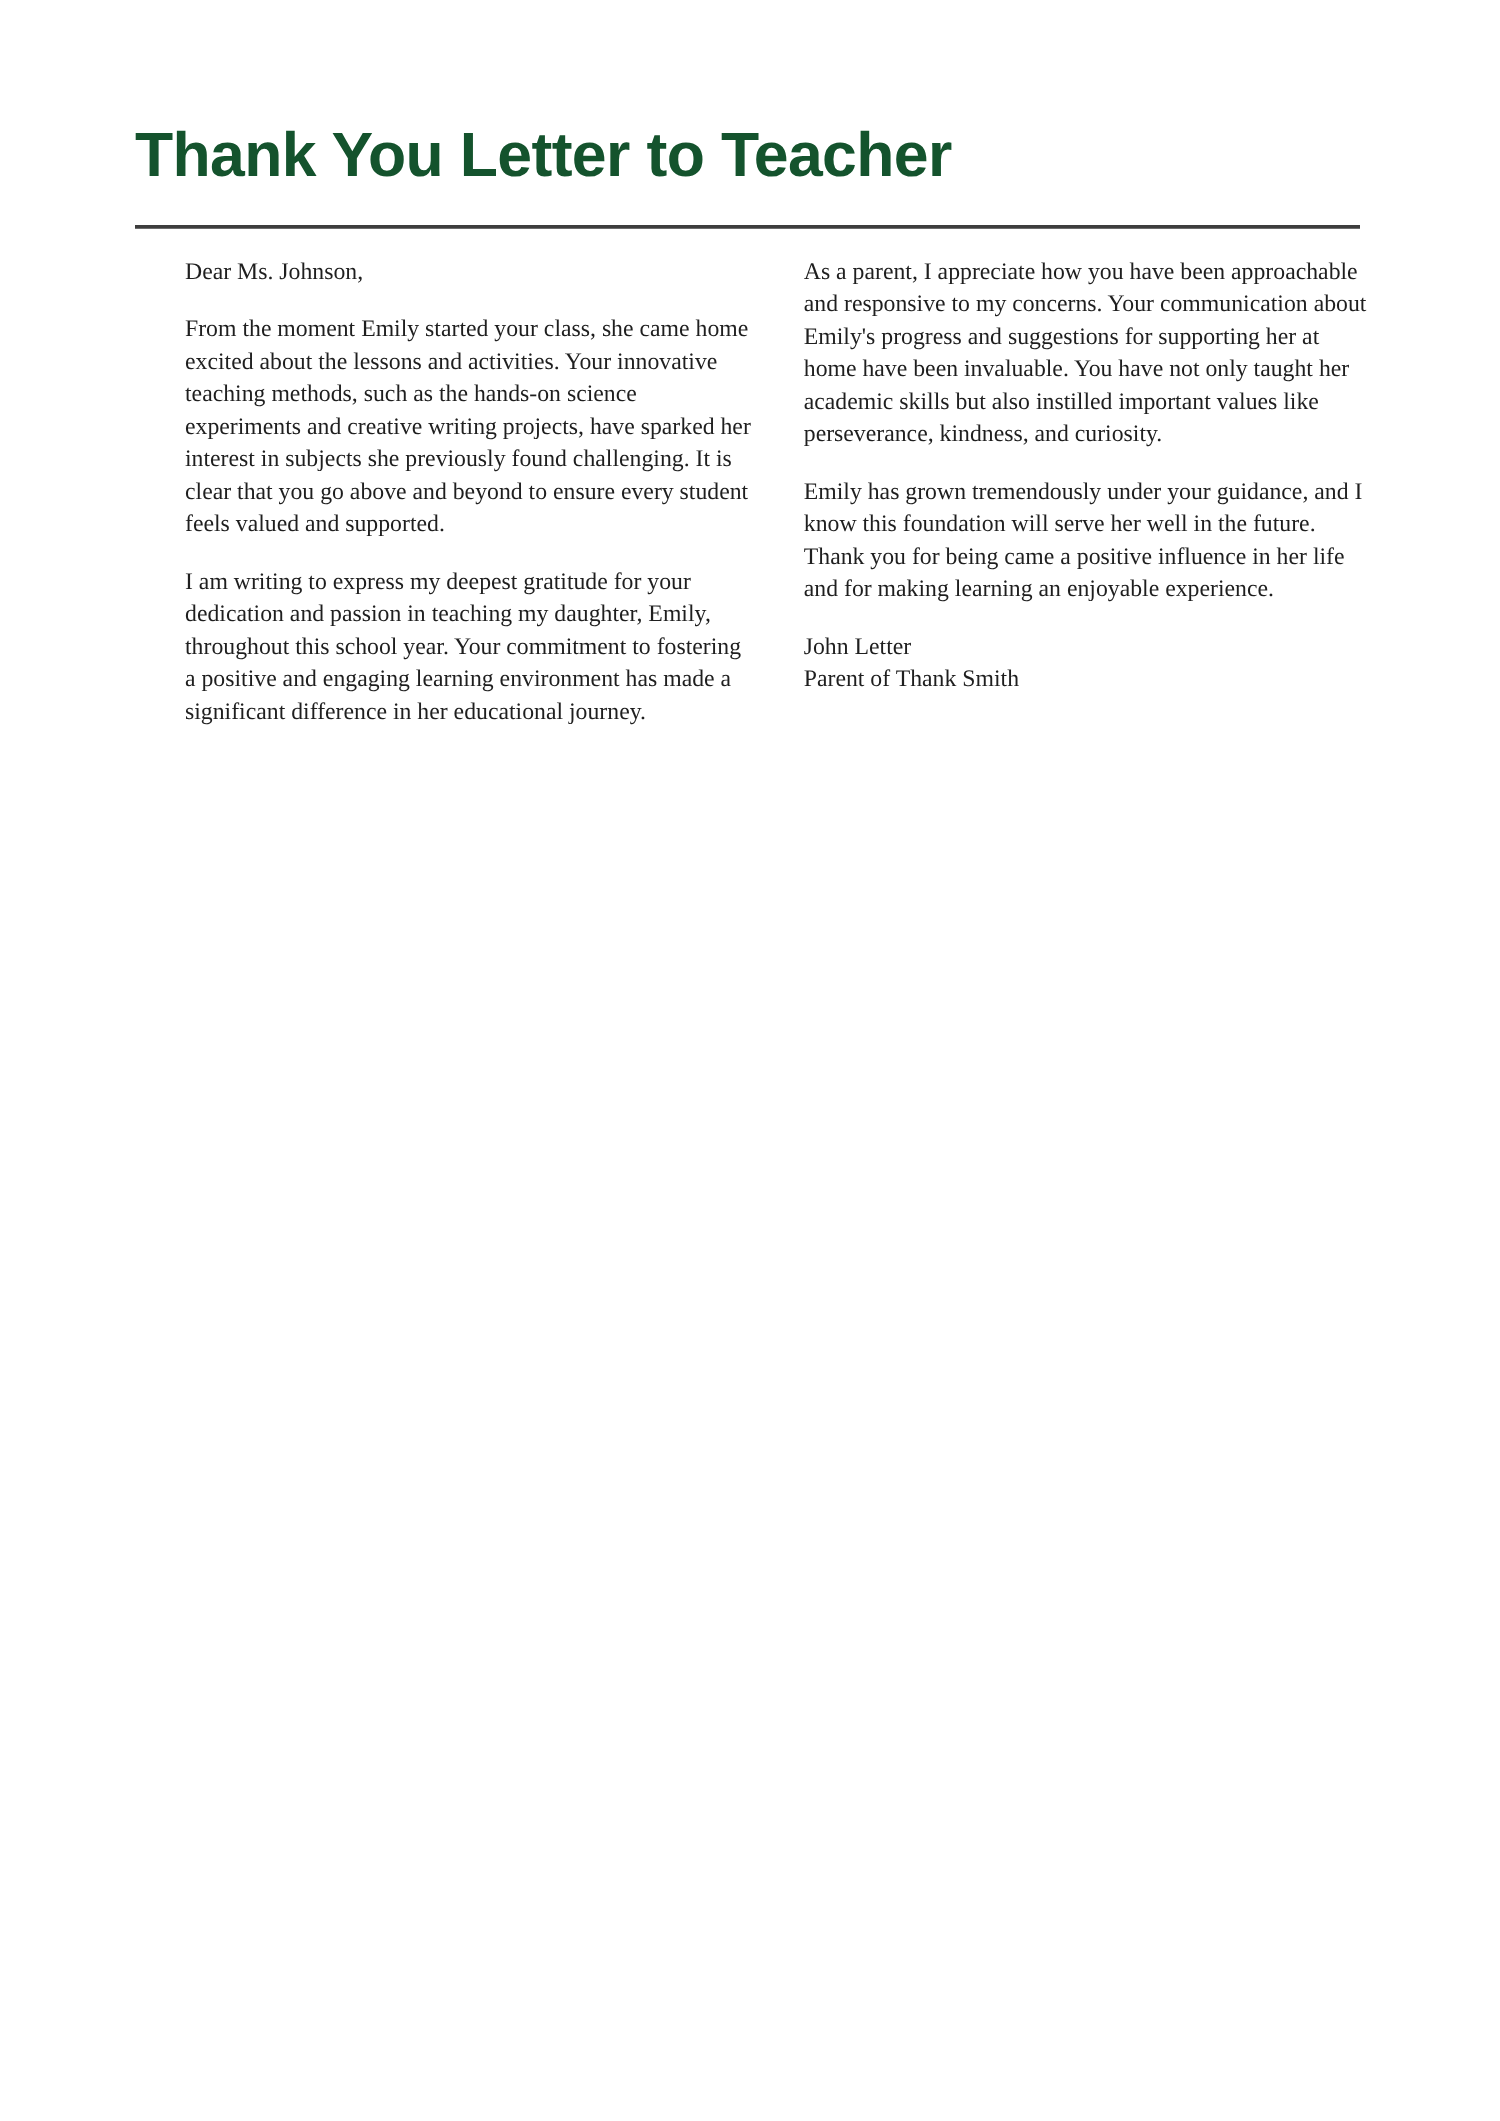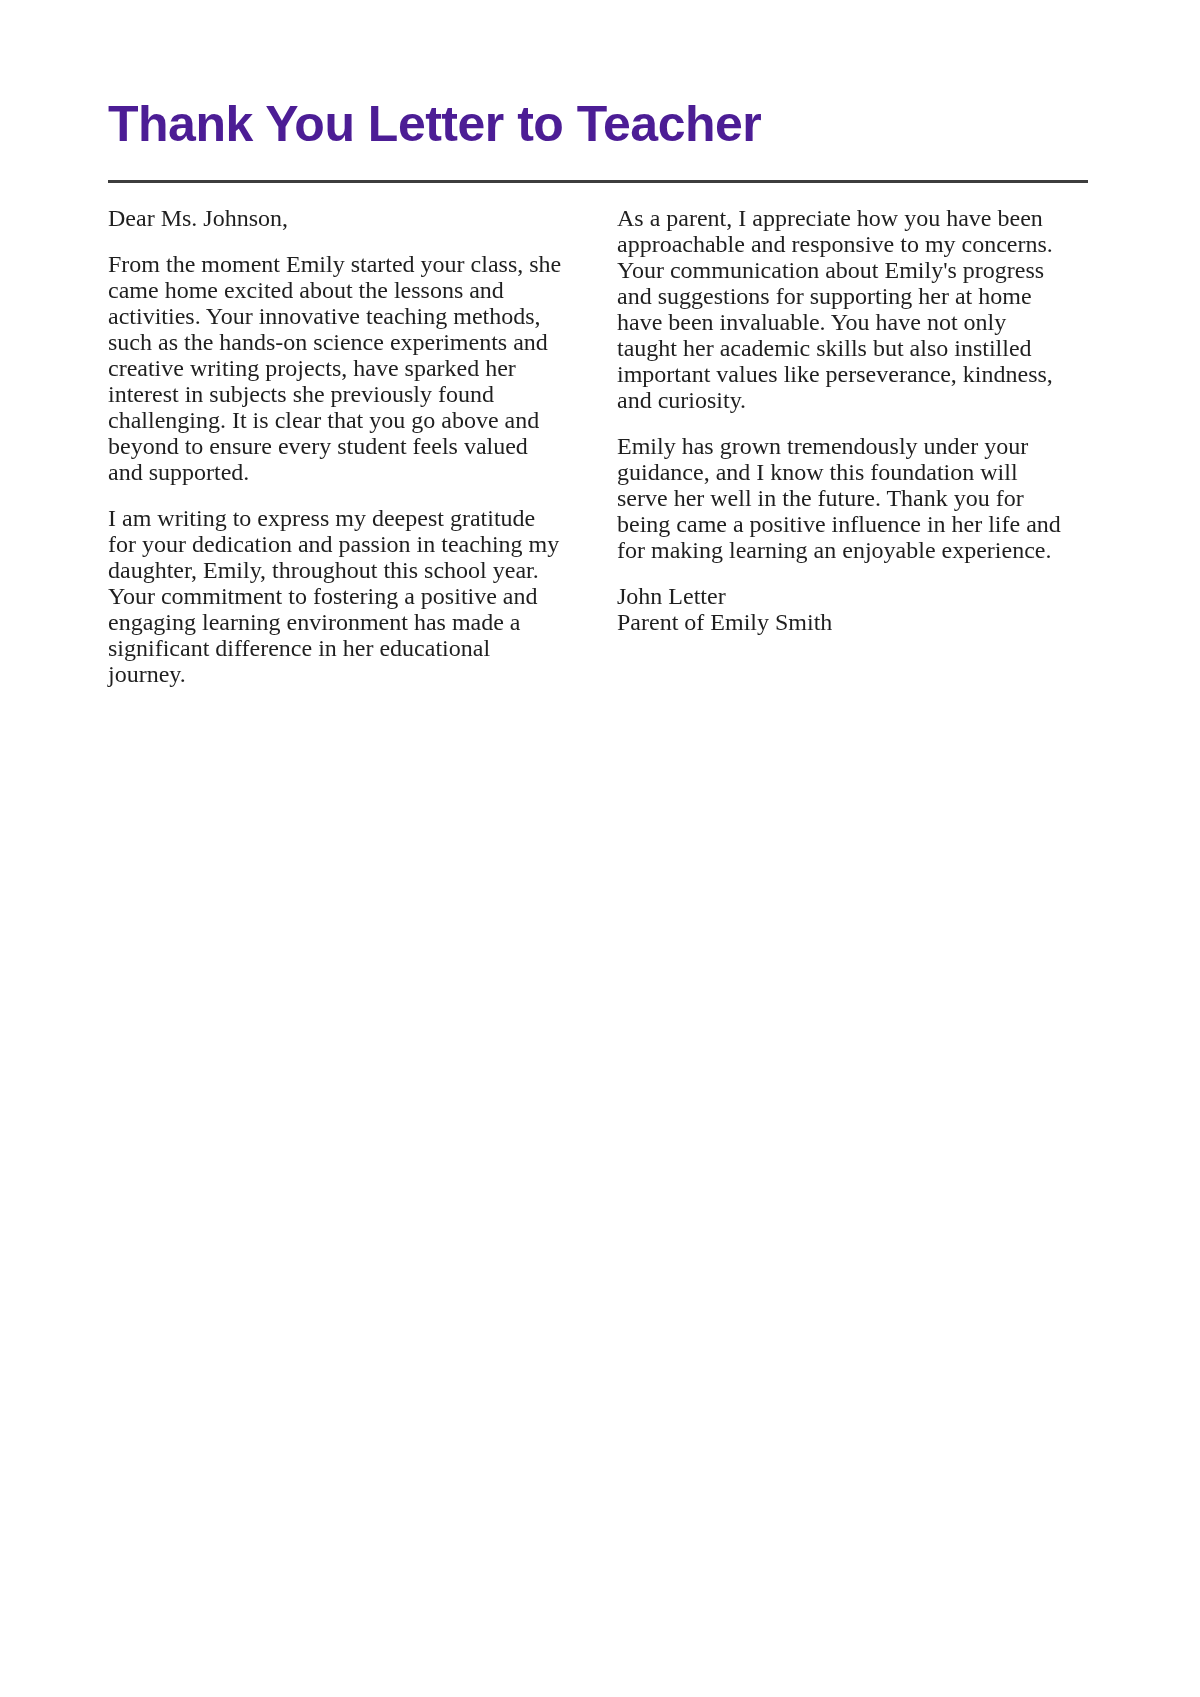--- a/index.html
+++ b/index.html
@@ -30,56 +30,57 @@
     letter-spacing: -0.5px;
   }
   .title-divider {
     border: none;
     border-top: 3px solid #3d3d3d;
     margin: 0 0 0 0;
     height: 0;
   }
   .letter-body {
     display: flex;
-    gap: 54px;
+    gap: 40px;
     margin-top: 22px;
-    font-size: 24px;
+    font-size: 19px;
     line-height: 26px;
+    margin-left: 40px;
   }
   .letter-column {
     width: 455px;
     flex: 0 0 455px;
   }
   .letter-body p {
     margin: 0 0 20px 0;
   }
   .signature p {
     margin: 0;
   }
 </style>
 </head>
 <body>
 
 <div class="page">
 
-  <h1 class="doc-title" style="color: #4c1d95;">Thank You Letter to Teacher</h1>
+  <h1 class="doc-title" style="color: #14532d;">Thank You Letter to Teacher</h1>
 
   <hr class="title-divider" style="border-top-color: rgb(61, 61, 61);">
 
   <div class="letter-body" style="color: rgb(31, 31, 31);">
 
     <div class="letter-column">
       <p>Dear Ms. Johnson,</p>
       <p>From the moment Emily started your class, she came home excited about the lessons and activities. Your innovative teaching methods, such as the hands-on science experiments and creative writing projects, have sparked her interest in subjects she previously found challenging. It is clear that you go above and beyond to ensure every student feels valued and supported.</p>
       <p>I am writing to express my deepest gratitude for your dedication and passion in teaching my daughter, Emily, throughout this school year. Your commitment to fostering a positive and engaging learning environment has made a significant difference in her educational journey.</p>
     </div>
 
     <div class="letter-column">
       <p>As a parent, I appreciate how you have been approachable and responsive to my concerns. Your communication about Emily's progress and suggestions for supporting her at home have been invaluable. You have not only taught her academic skills but also instilled important values like perseverance, kindness, and curiosity.</p>
       <p>Emily has grown tremendously under your guidance, and I know this foundation will serve her well in the future. Thank you for being came a positive influence in her life and for making learning an enjoyable experience.</p>
       <div class="signature">
         <p>John Letter</p>
-        <p>Parent of Emily Smith</p>
+        <p>Parent of Thank Smith</p>
       </div>
     </div>
 
   </div>
 </div>
 
 </body></html>

